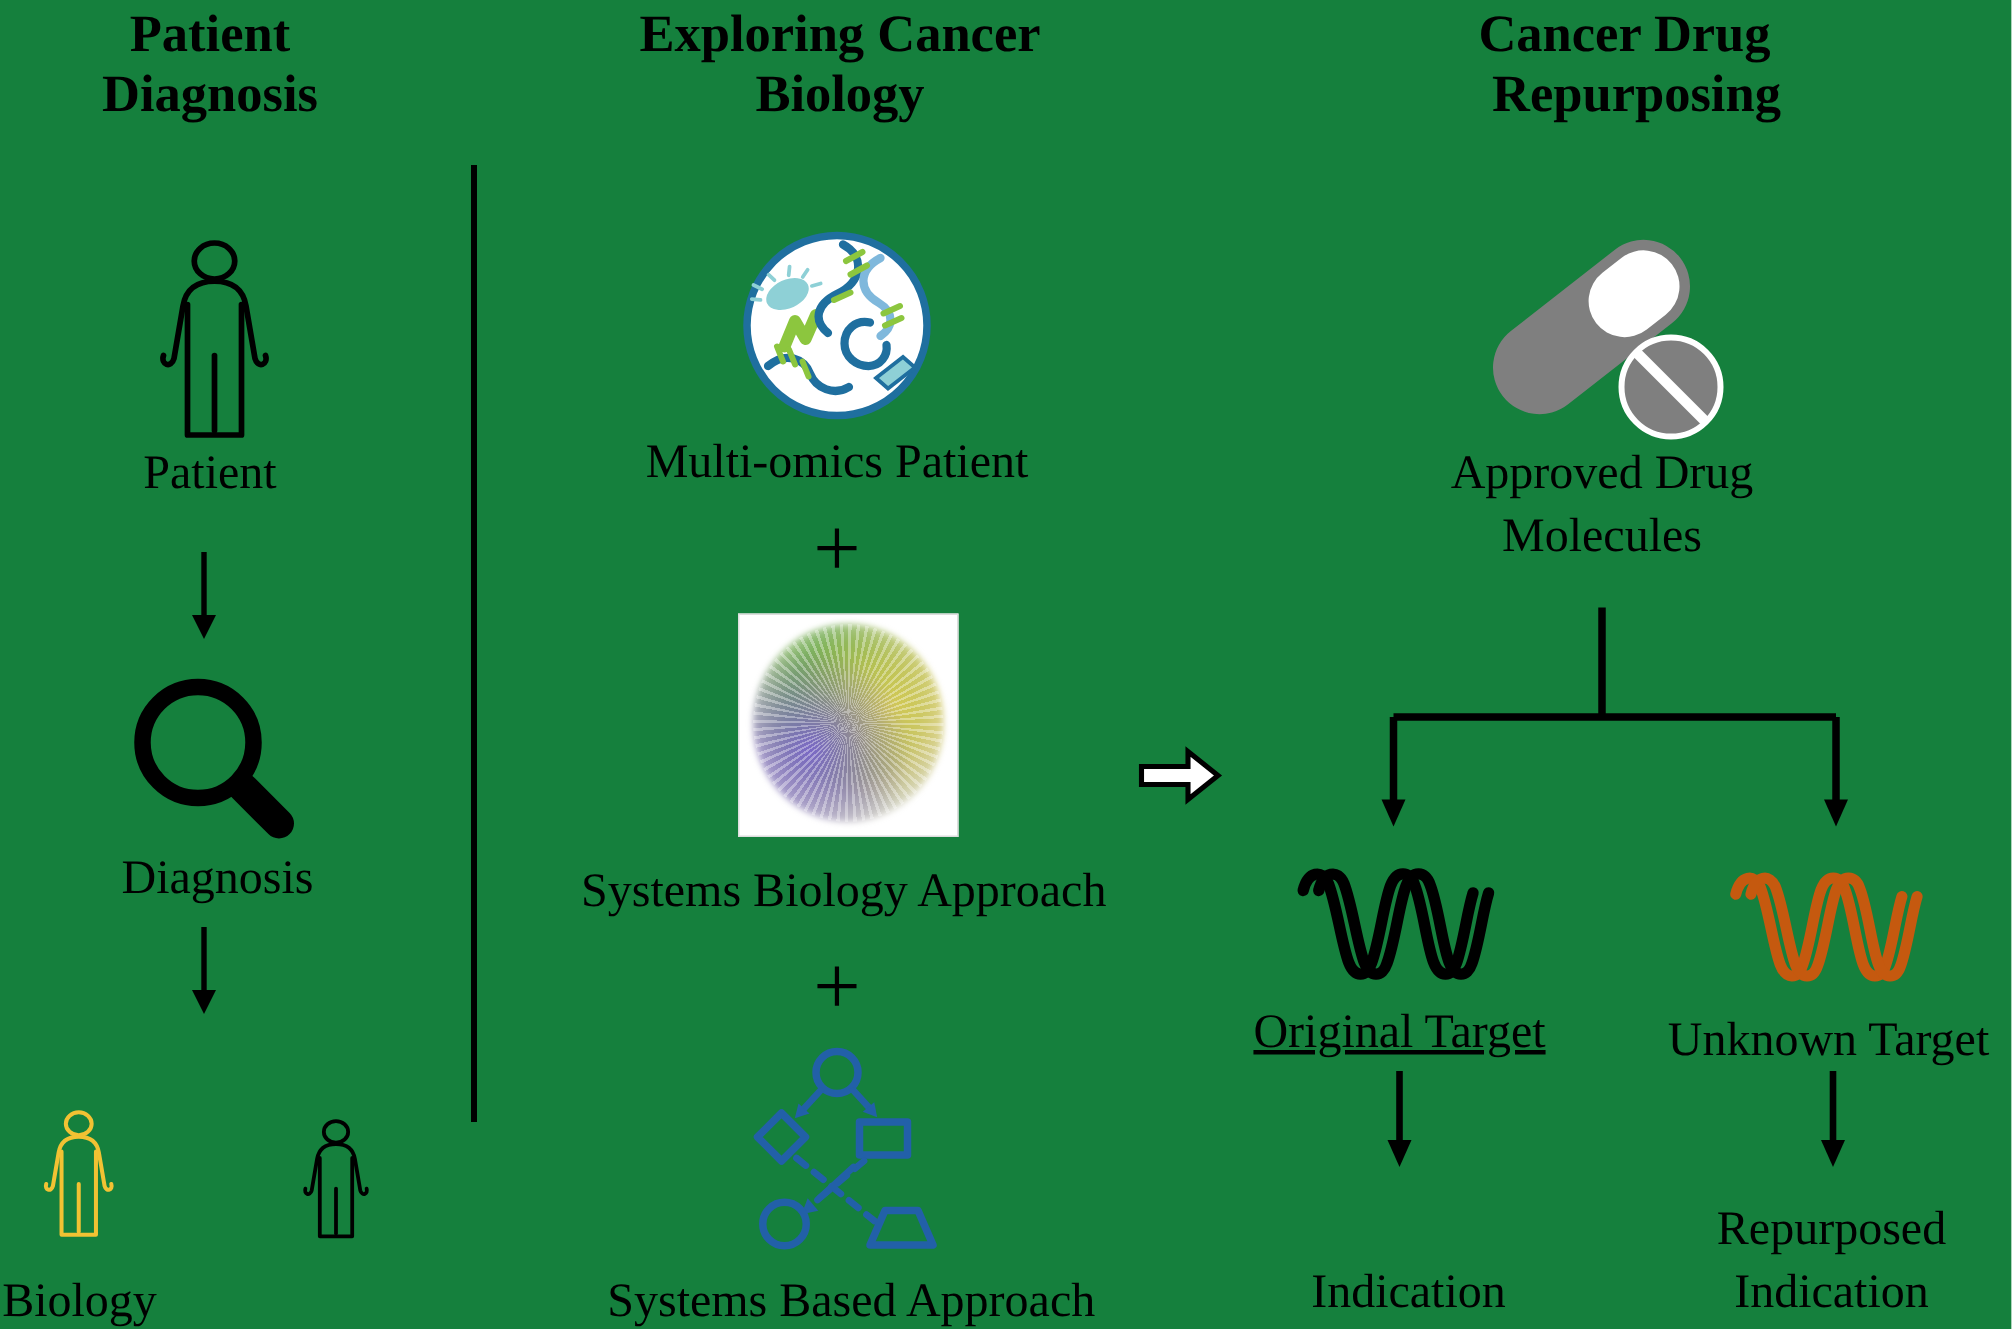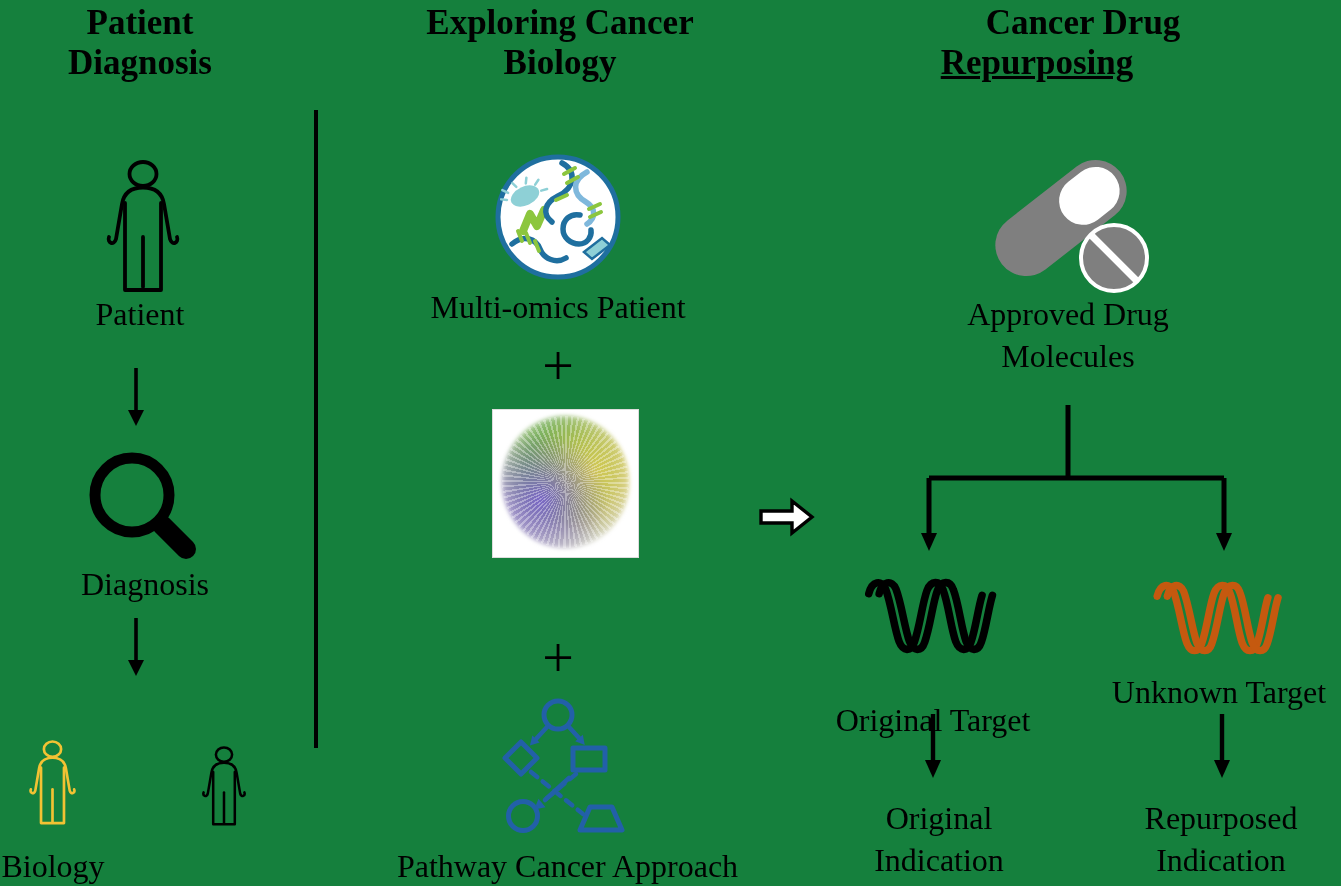--- a/index.html
+++ b/index.html
@@ -160,46 +160,47 @@
     <line class="gr" x1="47" y1="100" x2="43" y2="90"></line>
   </svg>
   <div class="abs lbl" style="left:408px; top:287px; width:300px;">Multi-omics Patient</div>
 
   <div class="abs plus" style="left:508px; top:338px; width:100px;">+</div>
 
   <div class="abs net-frame" style="left:492px; top:409px; width:145px; height:147px;">
     <div class="net-blob"></div>
     <div class="net-speck"></div>
   </div>
+  <div class="abs lbl" style="left:365px; top:573px; width:395px;">Systems Biology Approach</div>
 
   <div class="abs plus" style="left:508px; top:630px; width:100px;">+</div>
 
   <svg class="abs pathway" style="left:494px; top:694px;" width="136" height="152" viewBox="0 0 136 152">
     <circle class="n" cx="64" cy="21" r="14"></circle>
     <line class="solid" x1="53" y1="33" x2="42" y2="45"></line>
     <polygon class="head" points="0,-5 0,5 9,0" transform="translate(42,45) rotate(133)"></polygon>
     <line class="solid" x1="75" y1="33" x2="85" y2="44"></line>
     <polygon class="head" points="0,-5 0,5 9,0" transform="translate(85,44) rotate(50)"></polygon>
     <path class="n" d="M27,48 L43,64 L27,80 L11,64 Z"></path>
     <rect class="n" x="79" y="54" width="32" height="22"></rect>
     <path class="dash" d="M37,78 L89,120"></path>
     <path class="dash" d="M82,80 L52,105"></path>
     <polygon class="head" points="0,-5.5 0,5.5 10,0" transform="translate(48,109) rotate(140)"></polygon>
     <line class="solid" x1="51" y1="106" x2="75" y2="84"></line>
     <circle class="n" cx="29" cy="122" r="14.5"></circle>
     <path class="n" d="M86,136 L96,113 L118,113 L128,136 Z"></path>
   </svg>
-  <div class="abs lbl" style="left:380px; top:846px; width:375px;">Pathway Cancer Approach</div>
+  <div class="abs lbl" style="left:380px; top:846px; width:375px;">Systems Based Approach</div>
 
   <svg class="abs implies" style="left:759px; top:498px;" width="56" height="38" viewBox="0 0 56 38">
     <polygon points="2,13 33,13 33,3 53,19 33,35 33,25 2,25"></polygon>
   </svg>
 
   <div class="abs title" style="left:933px; top:2px; width:300px;">Cancer Drug</div>
-  <div class="abs title" style="left:887px; top:42px; width:300px;text-decoration:underline;">Repurposing</div>
+  <div class="abs title" style="left:941px; top:42px; width:300px;">Repurposing</div>
 
   <svg class="abs pill" style="left:983px; top:146px;" width="185" height="160" viewBox="0 0 185 160">
     <g transform="rotate(-38 78 72)">
       <rect class="gray" x="3" y="41" width="150" height="62" rx="31"></rect>
       <rect class="white" x="82" y="48" width="64" height="48" rx="24"></rect>
     </g>
     <circle class="gray" cx="131" cy="112" r="33" stroke="#fff" stroke-width="4"></circle>
     <line x1="107" y1="88" x2="155" y2="136" stroke="#fff" stroke-width="7"></line>
   </svg>
   <div class="abs lbl" style="left:918px; top:336px; width:300px;">Molecules</div>
@@ -213,30 +214,29 @@
 
   <svg class="abs helix h-black" style="left:864px; top:575px;" width="134" height="82" viewBox="0 0 168 100">
     <path d="M6,22 C10,6 22,4 27,16 C34,34 38,66 44,82 C49,95 59,95 63,83 C70,64 73,34 79,18 C84,5 95,5 99,17 C106,35 109,66 115,82 C120,95 130,95 134,83 C140,66 143,40 148,24"></path>
     <path transform="translate(13,0)" d="M6,22 C10,6 22,4 27,16 C34,34 38,66 44,82 C49,95 59,95 63,83 C70,64 73,34 79,18 C84,5 95,5 99,17 C106,35 109,66 115,82 C120,95 130,95 134,83 C140,66 143,40 148,24"></path>
   </svg>
   <svg class="abs helix h-orange" style="left:1150px; top:579px;" width="136" height="78" viewBox="0 0 168 100">
     <path d="M6,22 C10,6 22,4 27,16 C34,34 38,66 44,82 C49,95 59,95 63,83 C70,64 73,34 79,18 C84,5 95,5 99,17 C106,35 109,66 115,82 C120,95 130,95 134,83 C140,66 143,40 148,24"></path>
     <path transform="translate(13,0)" d="M6,22 C10,6 22,4 27,16 C34,34 38,66 44,82 C49,95 59,95 63,83 C70,64 73,34 79,18 C84,5 95,5 99,17 C106,35 109,66 115,82 C120,95 130,95 134,83 C140,66 143,40 148,24"></path>
   </svg>
 
-  <div class="abs lbl" style="left:808px; top:700px; width:250px;">Original Target</div>
+  <div class="abs lbl" style="left:808px; top:667px; width:250px;text-decoration:underline;">Original Target</div>
   <div class="abs lbl" style="left:1094px; top:672px; width:250px;">Unknown Target</div>
 
   <svg class="abs arrow" style="left:925px; top:714px;" width="16" height="64" viewBox="0 0 16 64">
     <rect x="5.8" y="0" width="4.4" height="48"></rect>
     <polygon points="0,46 16,46 8,64"></polygon>
   </svg>
   <svg class="abs arrow" style="left:1214px; top:714px;" width="16" height="64" viewBox="0 0 16 64">
     <rect x="5.8" y="0" width="4.4" height="48"></rect>
     <polygon points="0,46 16,46 8,64"></polygon>
   </svg>
 
-  <div class="abs lbl" style="left:839px; top:798px; width:200px;">Original</div>
   <div class="abs lbl" style="left:839px; top:840px; width:200px;">Indication</div>
   <div class="abs lbl" style="left:1096px; top:798px; width:250px;">Repurposed</div>
   <div class="abs lbl" style="left:1096px; top:840px; width:250px;">Indication</div>
 
 </div>
 
 </body></html>

